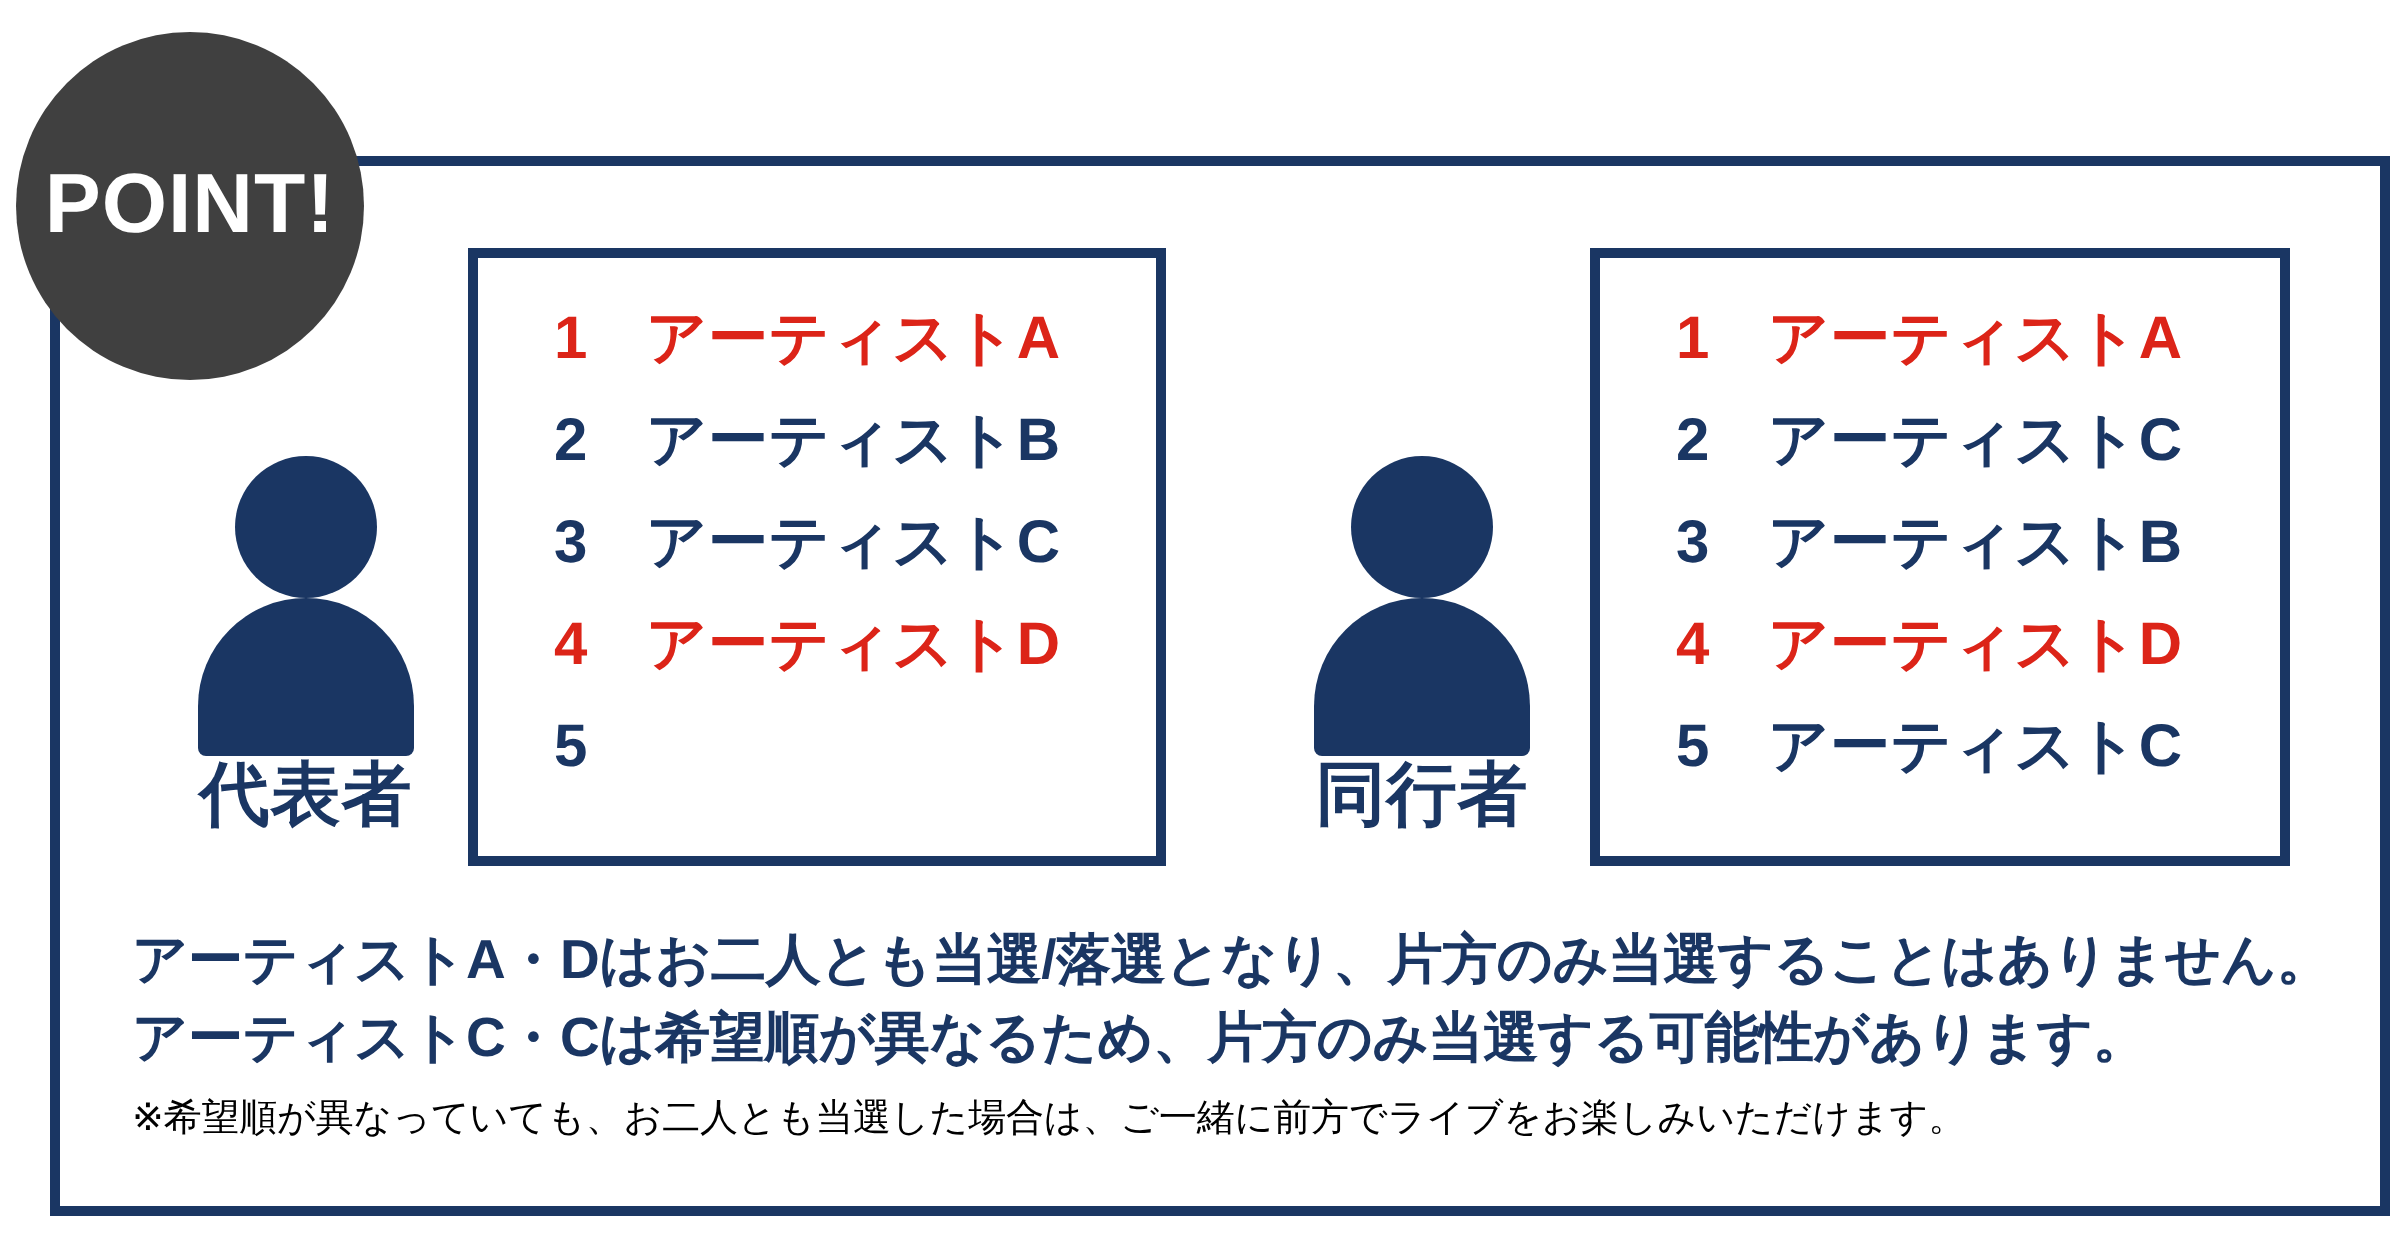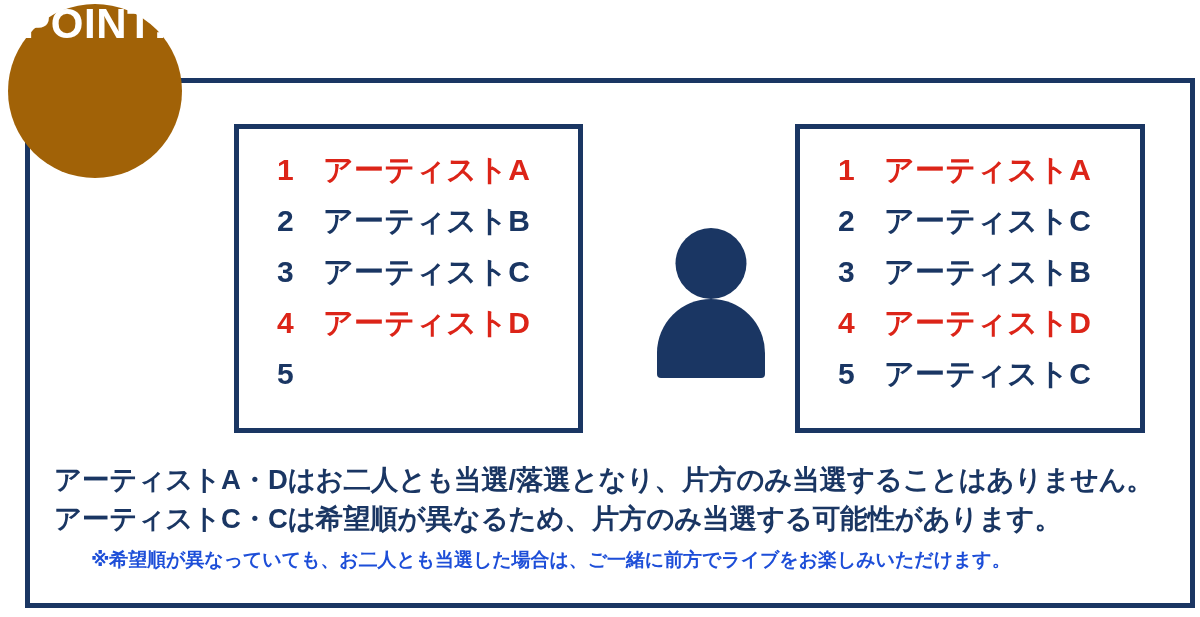--- a/index.html
+++ b/index.html
@@ -29,27 +29,28 @@
     height: 530px;
     border: 5px solid #1a3663;
     box-sizing: border-box;
     background: transparent;
   }
 
   
   .point-badge {
     position: absolute;
     left: 8px;
-    top: 4px;
+    top: 16px;
     width: 174px;
     height: 174px;
     border-radius: 50%;
-    background: #a16207;
+    background: #404040;
     z-index: 5;
     display: flex;
+    align-items: center;
     justify-content: center;
   }
   .point-badge-label {
     color: #ffffff;
     font-size: 42px;
     font-weight: 700;
     letter-spacing: 0.5px;
     line-height: 1;
     transform: translateY(-1px);
     white-space: nowrap;
@@ -140,61 +141,68 @@
     text-align: right;
   }
   .pref-row.highlight .pref-rank,
   .pref-row.highlight .pref-name {
     color: #dc2418;
   }
 
   
   .notes {
     position: absolute;
-    left: 54px;
+    left: 66px;
     top: 460px;
     width: 1080px;
     z-index: 3;
   }
   .note-main {
     color: #1a3663;
     font-size: 27.5px;
     font-weight: 700;
     line-height: 1.42;
     letter-spacing: -0.2px;
     white-space: nowrap;
   }
   .note-sub {
     margin-top: 10px;
-    color: #1d4ed8;
+    color: #000000;
     font-size: 19px;
-    font-weight: 700;
+    font-weight: 400;
     line-height: 1.3;
     letter-spacing: -0.1px;
     white-space: nowrap;
-    margin-left: 37px;
   }
 </style>
 </head>
 <body>
 
 <div id="stage">
 
   <div class="outer-frame"></div>
 
   <div class="point-badge">
     <span class="point-badge-label">POINT!</span>
   </div>
 
+  <div class="person person-left">
+    <div class="person-icon">
+      <div class="head"></div>
+      <div class="body"></div>
+    </div>
+    <div class="person-label">代表者</div>
+  </div>
 
   <div class="person person-right">
     <div class="person-icon">
       <div class="head"></div>
       <div class="body"></div>
     </div>
+    <div class="person-label">同行者</div>
   </div>
 
   <div class="pref-box pref-box-left">
     <ul class="pref-list">
       <li class="pref-row highlight">
         <span class="pref-rank">1</span>
         <span class="pref-name">アーティストA</span>
       </li>
       <li class="pref-row">
         <span class="pref-rank">2</span>

